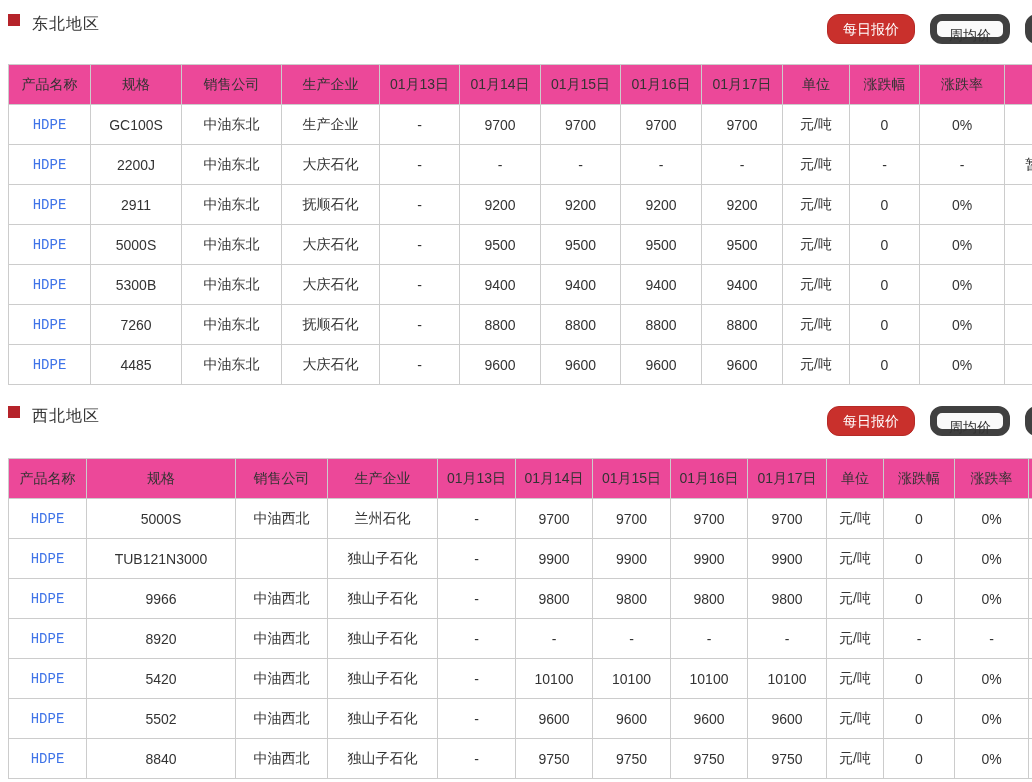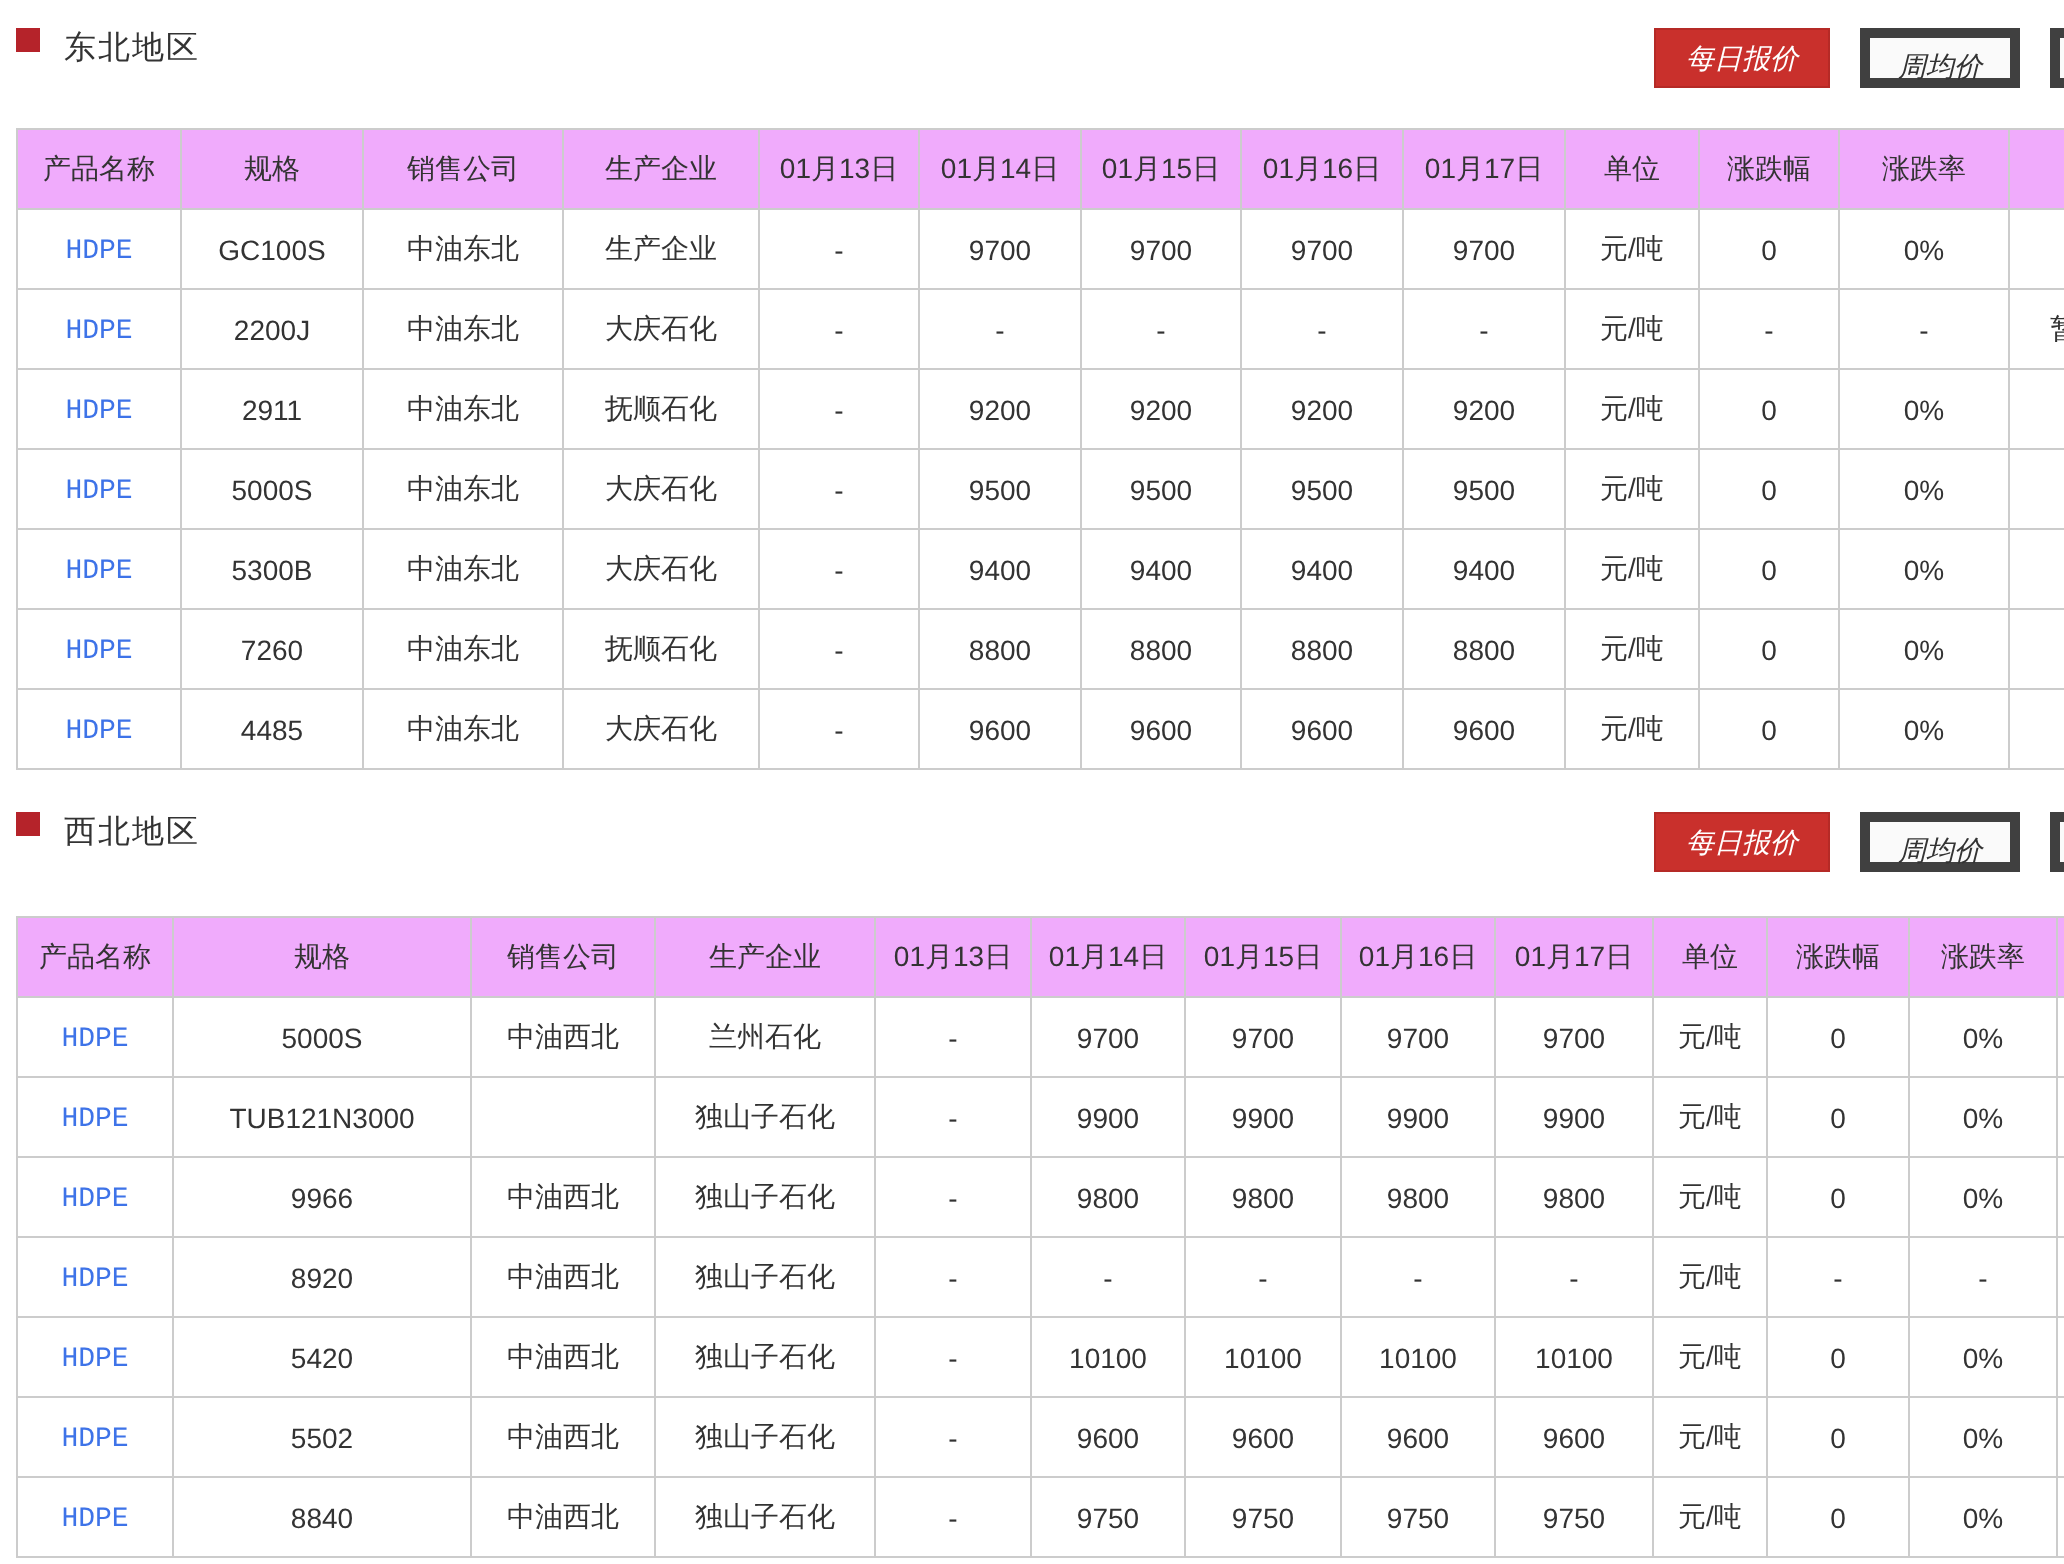--- a/index.html
+++ b/index.html
@@ -13,34 +13,33 @@
   }
   .section-header.first{margin-top:14px;margin-bottom:20px;}
   .section-header.second{margin-top:21px;margin-bottom:22px;}
   .bullet{
     display:inline-block;width:12px;height:12px;background:#b5232a;margin:0 12px 0 0;
     flex:0 0 auto;
   }
   .section-title{font-size:16px;color:#333;letter-spacing:1px;}
   .btn-group{position:absolute;left:819px;top:0;display:flex;gap:15px;}
   .btn{
-    height:30px;border-radius:0;font-size:14px;line-height:28px;text-align:center;
+    height:30px;border-radius:12px;font-size:14px;line-height:28px;text-align:center;
     cursor:pointer;box-sizing:border-box;padding:0;
     font-family:"Liberation Sans","DejaVu Sans",sans-serif;
-    font-style:italic;
   }
   .btn-primary{width:88px;background:#c9302c;border:1px solid #b52a26;color:#fff;}
-  .btn-default{width:80px;background:#fafafa;border:5px solid #404040;color:#333;}
+  .btn-default{width:80px;background:#fafafa;border:7px solid #404040;color:#333;}
   .table-clip{margin-left:8px;width:1024px;overflow:hidden;}
   table{border-collapse:collapse;table-layout:fixed;}
   th,td{
     border:1px solid #ccc;height:39px;padding:0;text-align:center;
     font-size:14px;color:#333;font-weight:normal;overflow:hidden;white-space:nowrap;
   }
-  thead th{background:#f0abfc;text-align:center;}
+  thead th{background:#ec4899;text-align:center;}
   td.extra-cell{text-align:left;padding-left:20px;}
   a.product-link{color:#3e73e8;text-decoration:none;font-size:14px;font-family:Liberation Mono, monospace;}
 </style>
 </head>
 <body>
 
 <div>
   <div class="section-header first">
     <span class="bullet"></span>
     <span class="section-title">东北地区</span>

